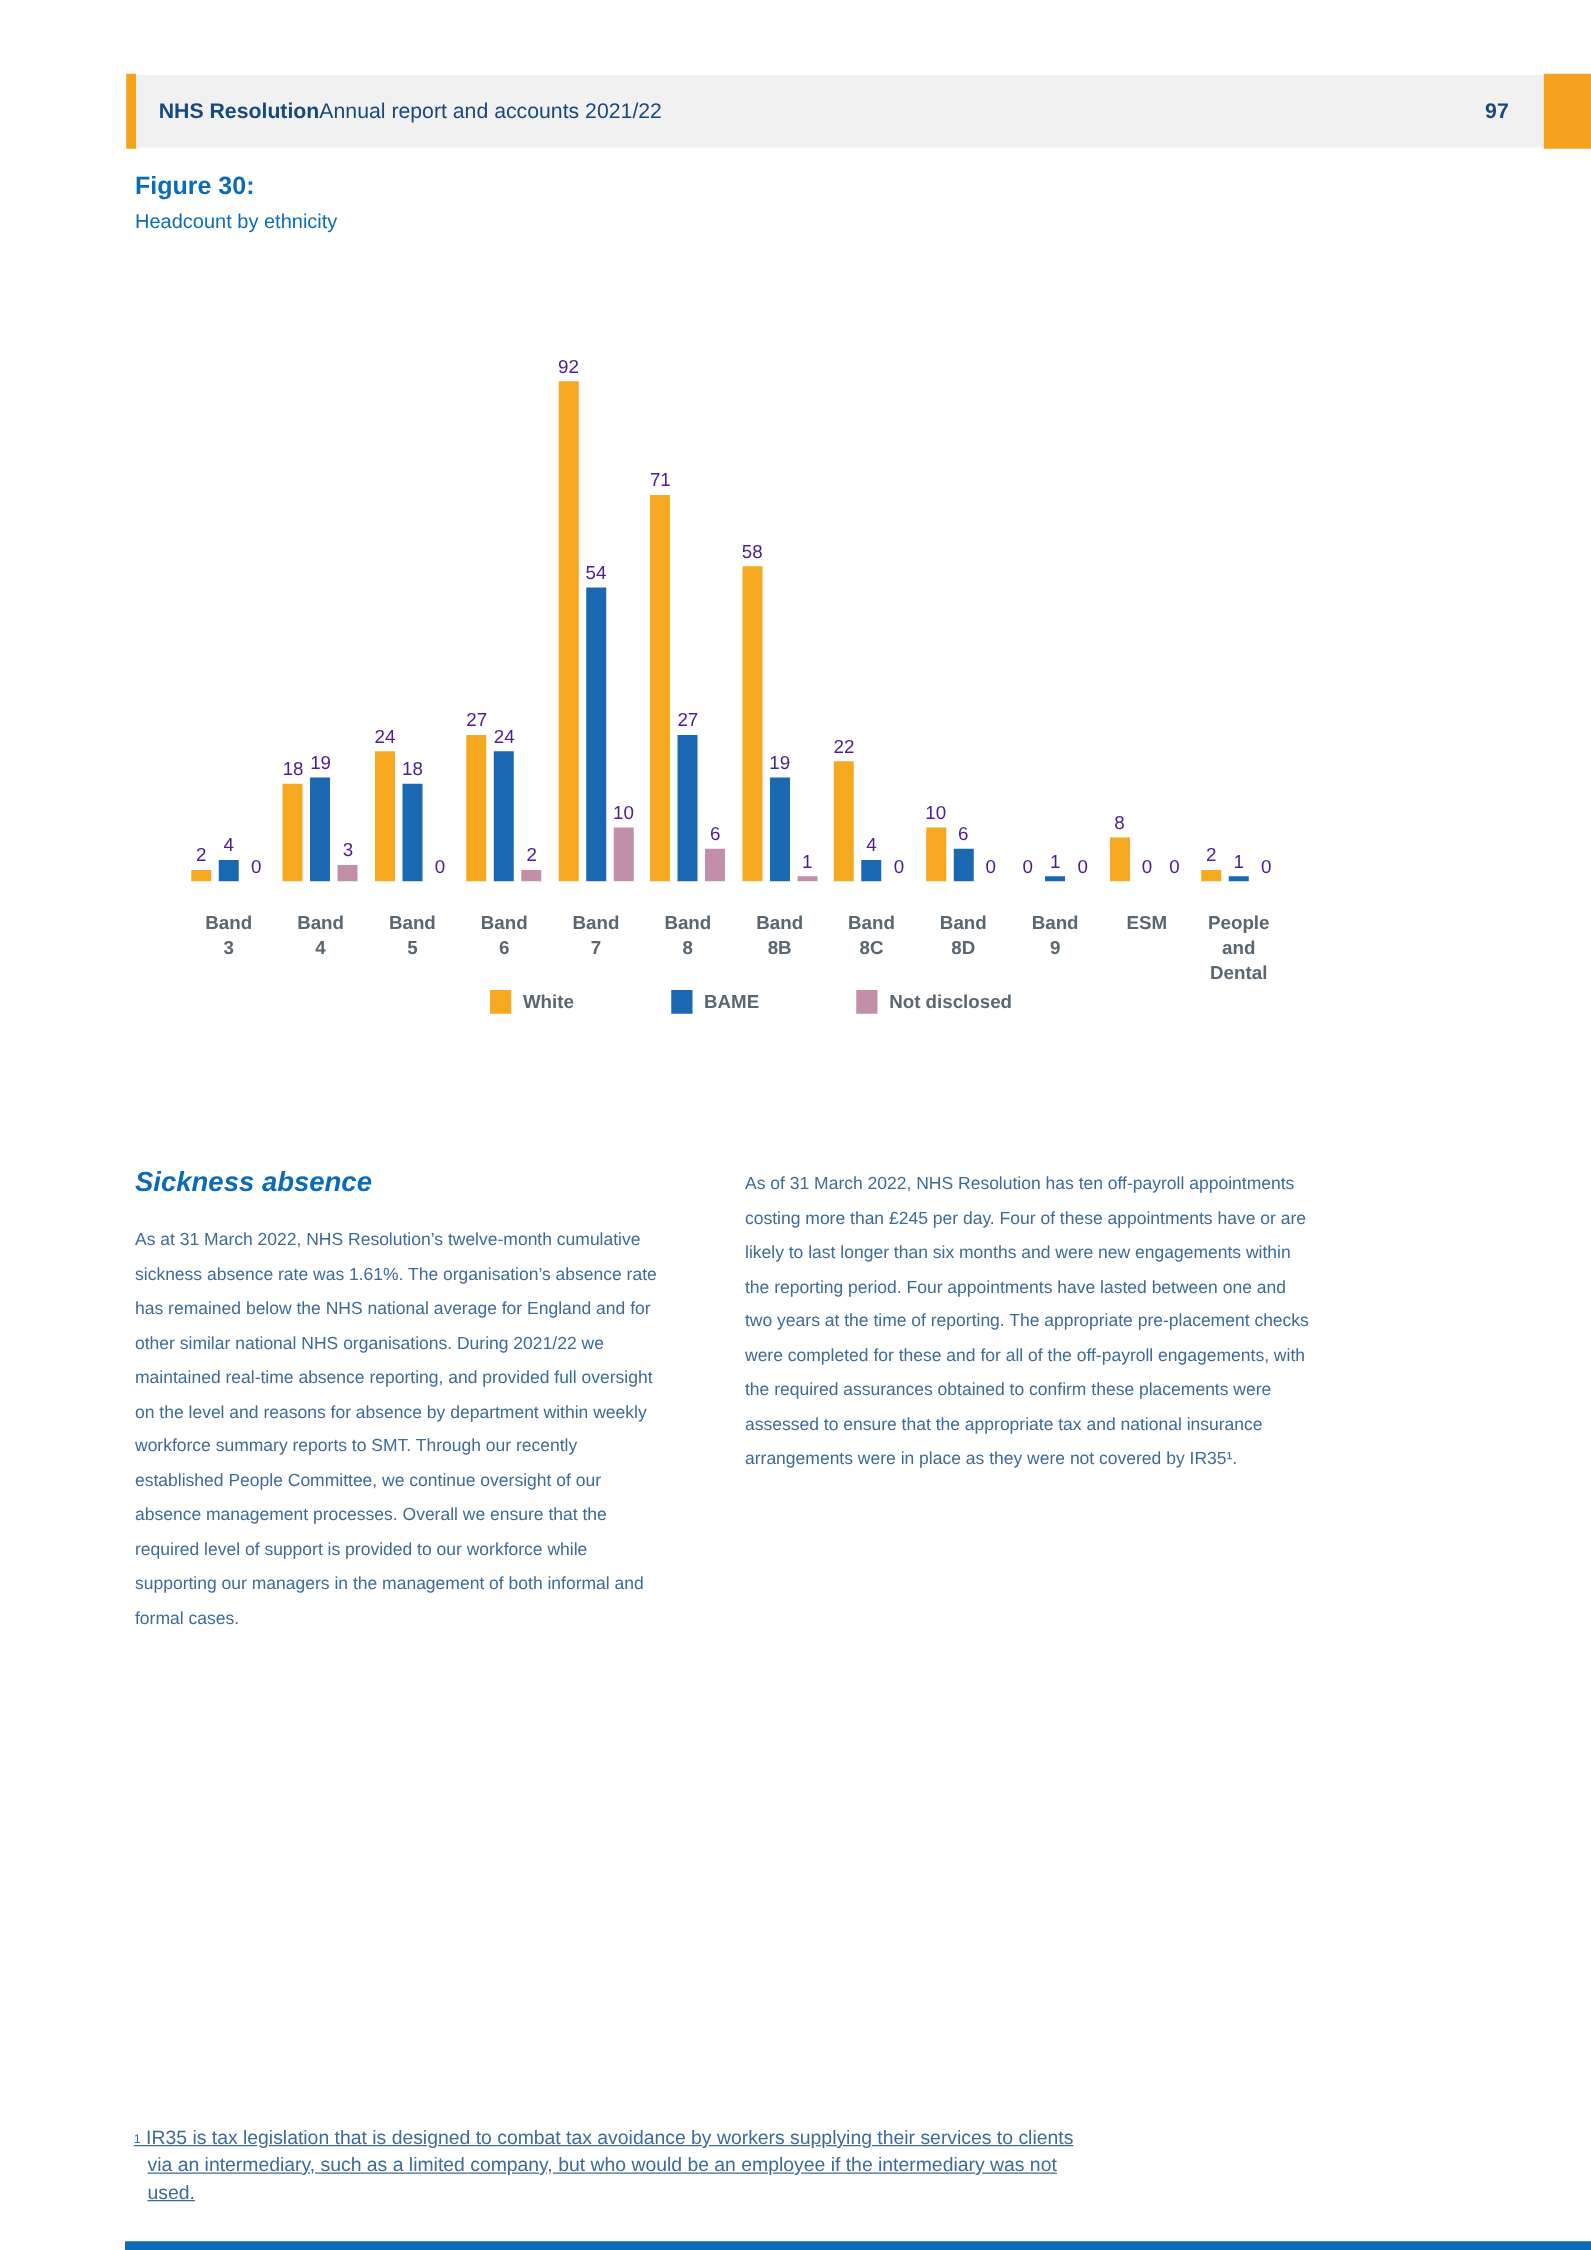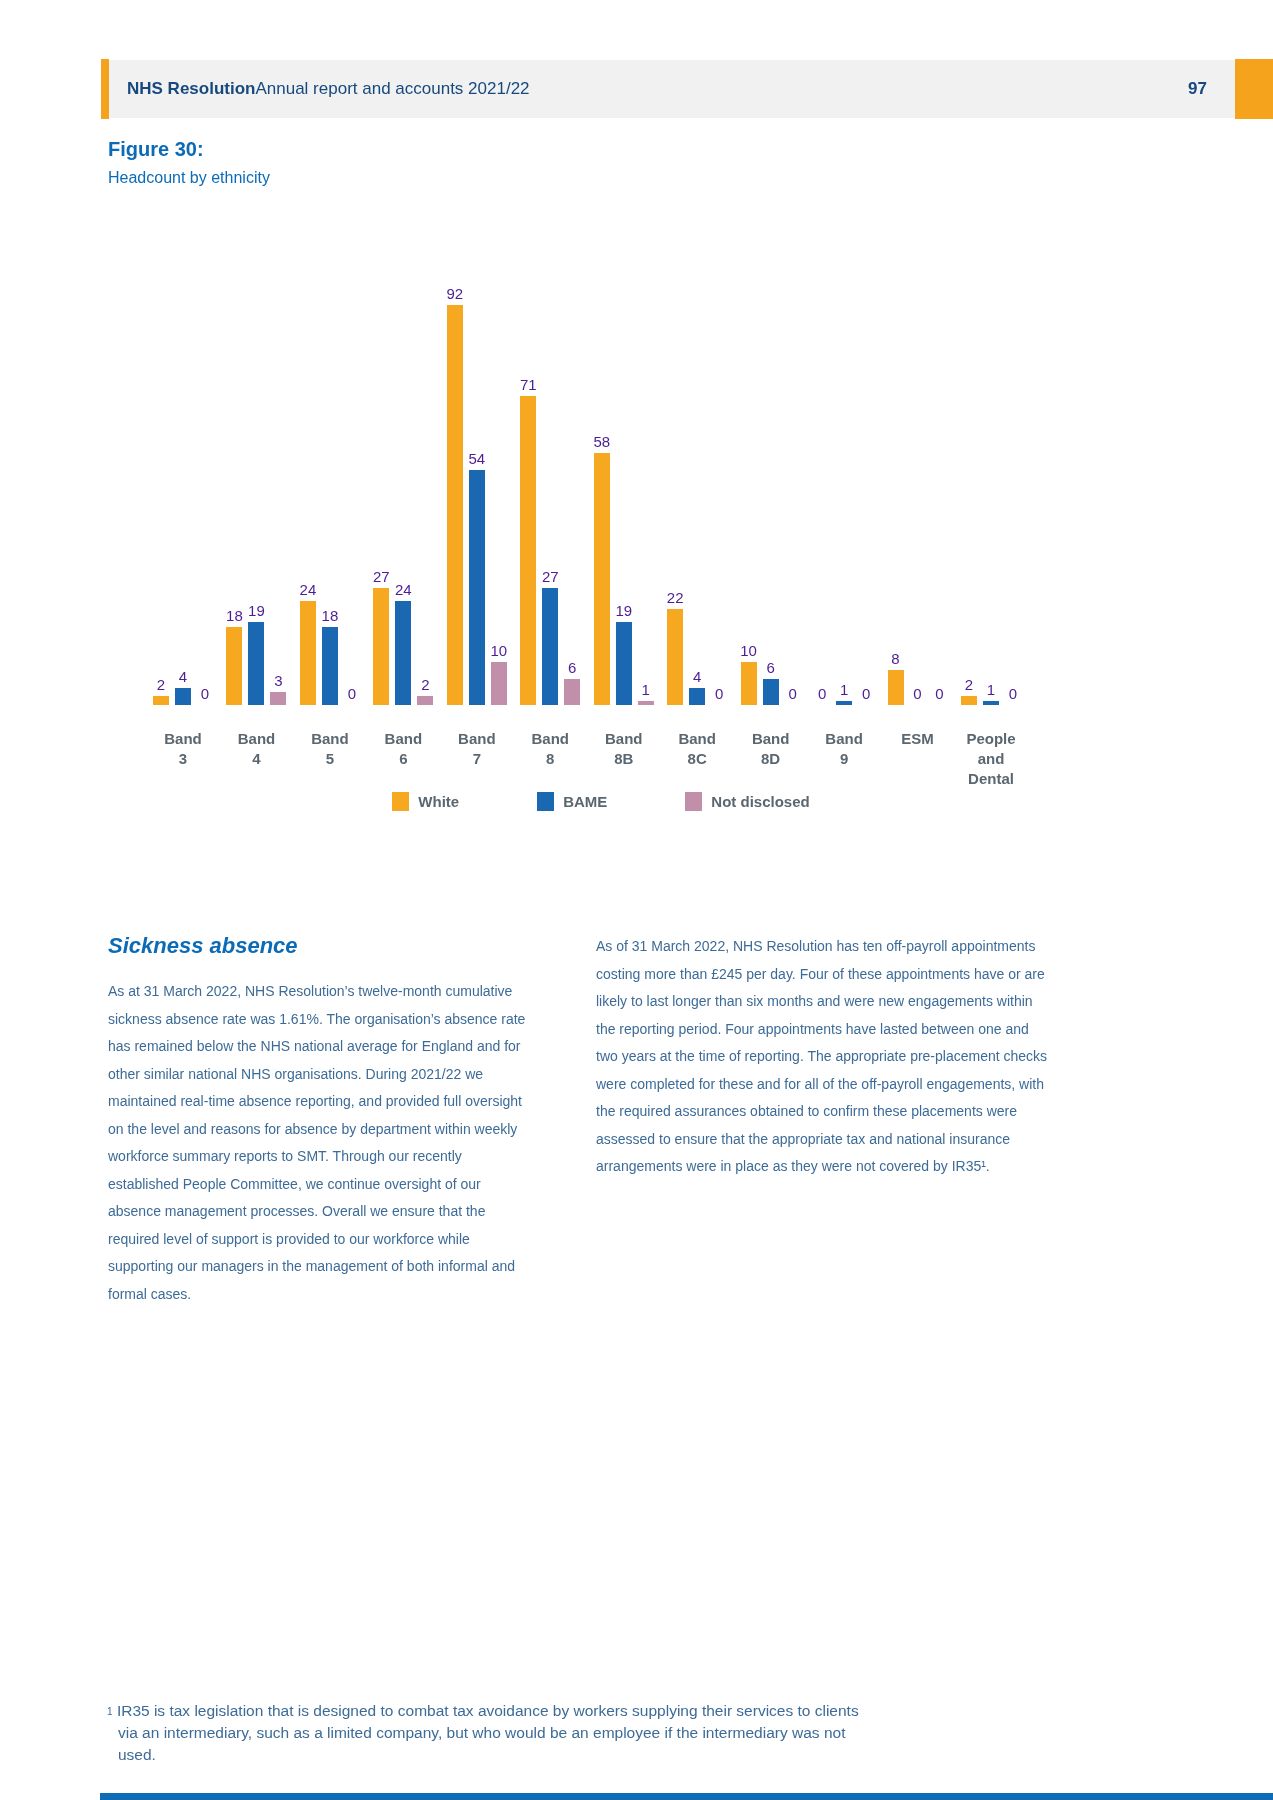--- a/index.html
+++ b/index.html
@@ -38,21 +38,21 @@
   .col { position:absolute; top:933px; }
   .col-left { left:108px; width:428px; }
   .col-right { left:596px; width:452px; }
   .col-heading { font-size:22px; font-weight:bold; color:#0B6BB7; margin-bottom:19px;font-style:italic; }
   .col-body { font-size:14px; line-height:27.5px; color:#3D6B97; }
 
   
   .footnote { position:absolute; left:107px; top:1700px; width:760px; font-size:15.5px; line-height:22px; color:#3D6B97; }
   .footnote sup { font-size:10px; vertical-align:top; position:relative; top:1px; }
   .footnote-text { display:inline; }
-  .footnote-body { padding-left:11px; text-indent:-11px; }
+  .footnote-body { padding-left:11px; text-indent:-11px;text-decoration:underline; }
 
   .bottom-rule { position:absolute; left:100px; top:1793px; width:1173px; height:7px; background:#0E6CB6; }
 </style>
 </head>
 <body>
 
 <div class="page">
 
   <div class="header-accent"></div>
   <div class="header-bar">

